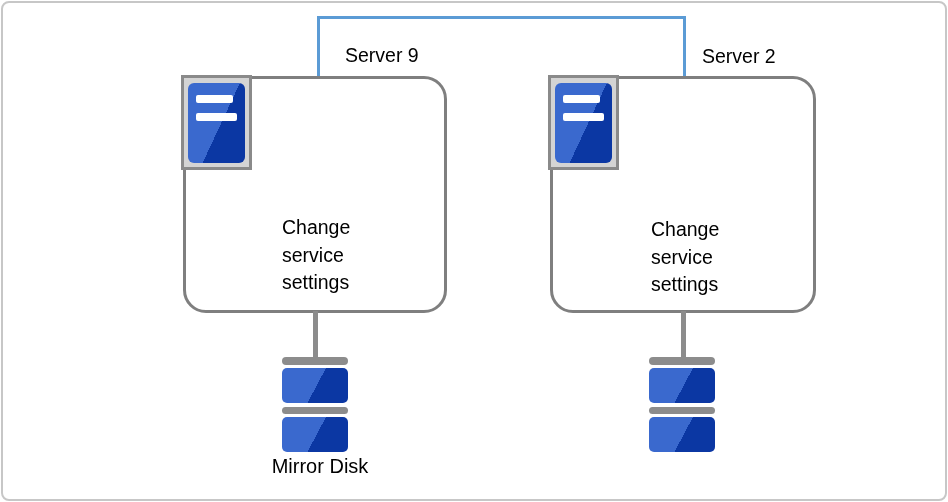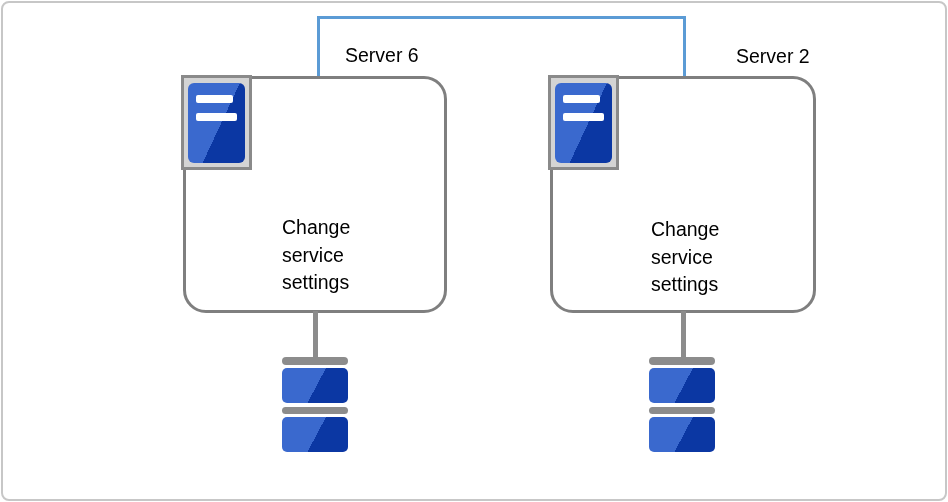--- a/index.html
+++ b/index.html
@@ -24,21 +24,21 @@
   }
   
   .link{position:absolute;background:var(--connector-blue);}
   .link-h{left:317px;top:16px;width:369px;height:3px;}
   .link-v{width:3px;height:62px;top:16px;}
   .lv1{left:317px;}
   .lv2{left:683px;}
   
   .server-label{position:absolute;font-size:19.5px;line-height:22px;white-space:nowrap;}
   .sl1{left:345px;top:44px;}
-  .sl2{left:736px;top:45px;}
+  .sl2{left:702px;top:45px;}
   
   .server-box{
     position:absolute;top:76px;height:237px;background:#ffffff;
     border:3px solid var(--box-border);border-radius:23px;box-sizing:border-box;
   }
   .sb1{left:183px;width:264px;}
   .sb2{left:550px;width:266px;}
   
   .service-text{
     position:absolute;font-size:19.5px;line-height:27.5px;white-space:pre-line;margin-top:48px;
@@ -84,21 +84,21 @@
 <body>
 
 <div class="canvas">
 
   <div class="outer-frame"></div>
 
   <div class="link link-h"></div>
   <div class="link link-v lv1"></div>
   <div class="link link-v lv2"></div>
 
-  <div class="server-label sl1">Server 6</div>
+  <div class="server-label sl1">Server 9</div>
   <div class="server-label sl2">Server 2</div>
 
   <div class="server-box sb1"></div>
   <div class="server-box sb2"></div>
 
   <div class="service-text st1">Change
 service
 settings</div>
   <div class="service-text st2">Change
 service
@@ -126,14 +126,15 @@
     <div class="disk-mid"></div>
     <div class="platter"></div>
   </div>
   <div class="disk d2">
     <div class="disk-cap"></div>
     <div class="platter"></div>
     <div class="disk-mid"></div>
     <div class="platter"></div>
   </div>
 
+  <div class="disk-label">Mirror Disk</div>
 
 </div>
 
 </body></html>

